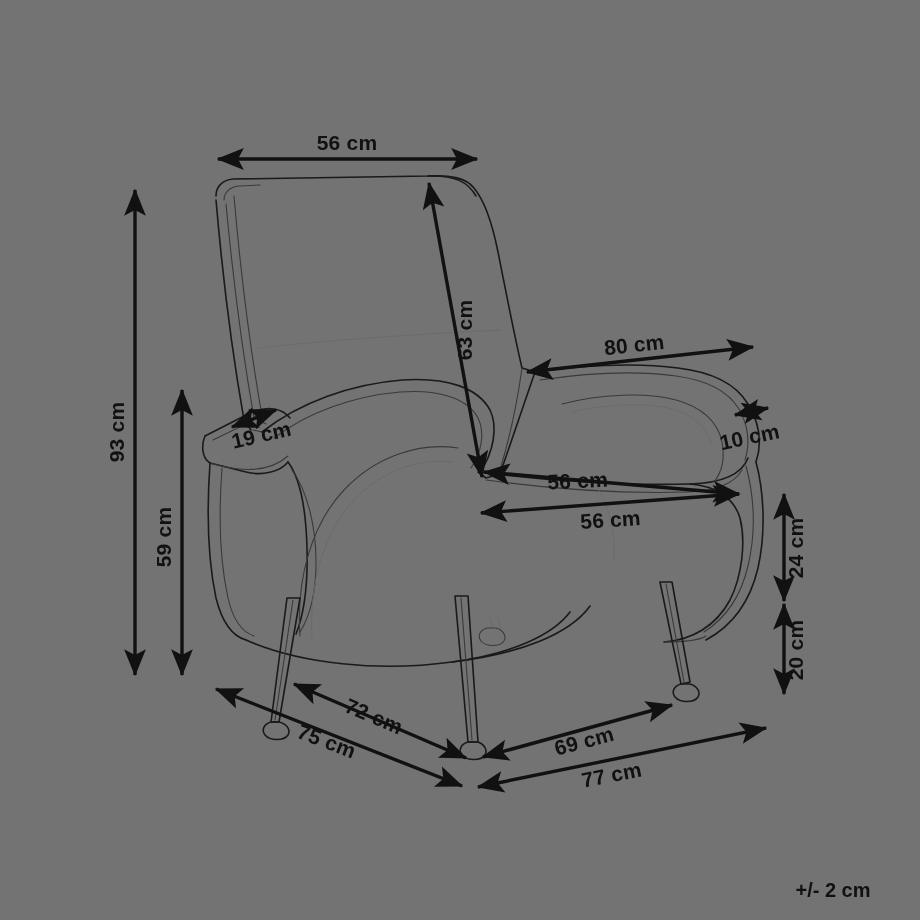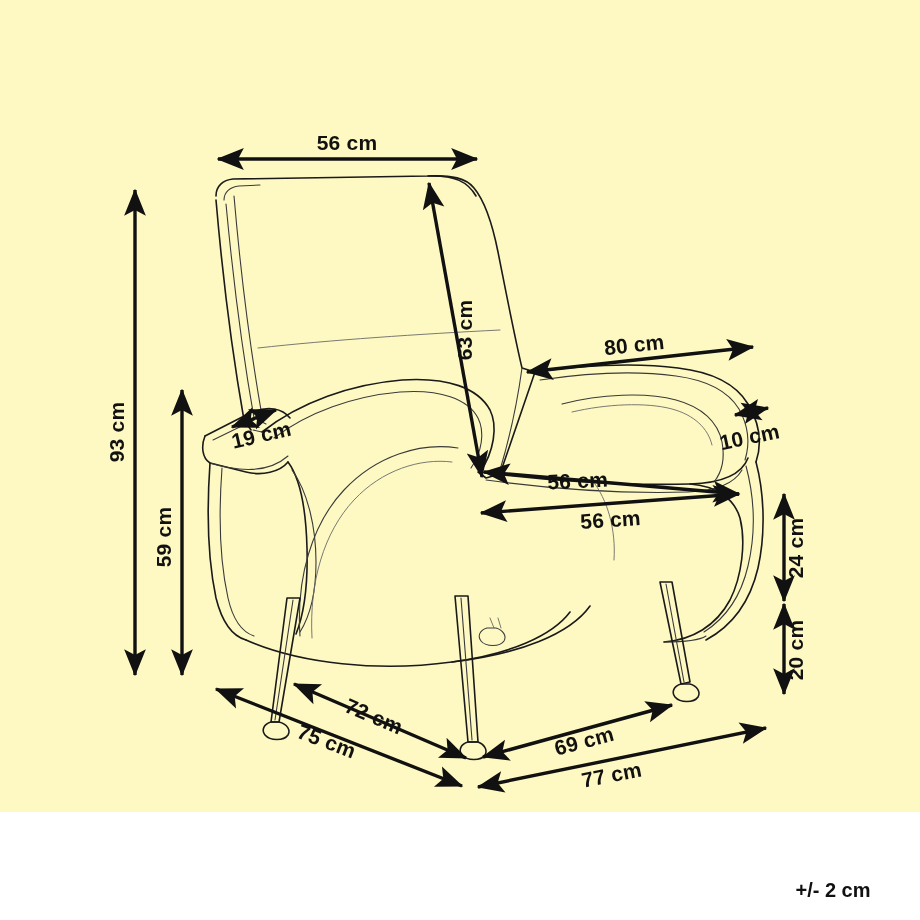--- a/index.html
+++ b/index.html
@@ -9,22 +9,22 @@
   }
   body {
     width: 920px;
     height: 920px;
     font-family: "Liberation Sans", sans-serif;
     overflow: hidden;
   }
   #drawing-root {
     position: relative;
     width: 920px;
-    height: 812px;
-    background: #fef9c3;
+    height: 920px;
+    background: #737373;
   }
   svg#tech-drawing {
     display: block;
     width: 920px;
     height: 920px;
   }
   .outline {
     fill: none;
     stroke: #1a1a1a;
     stroke-width: 1.6;

